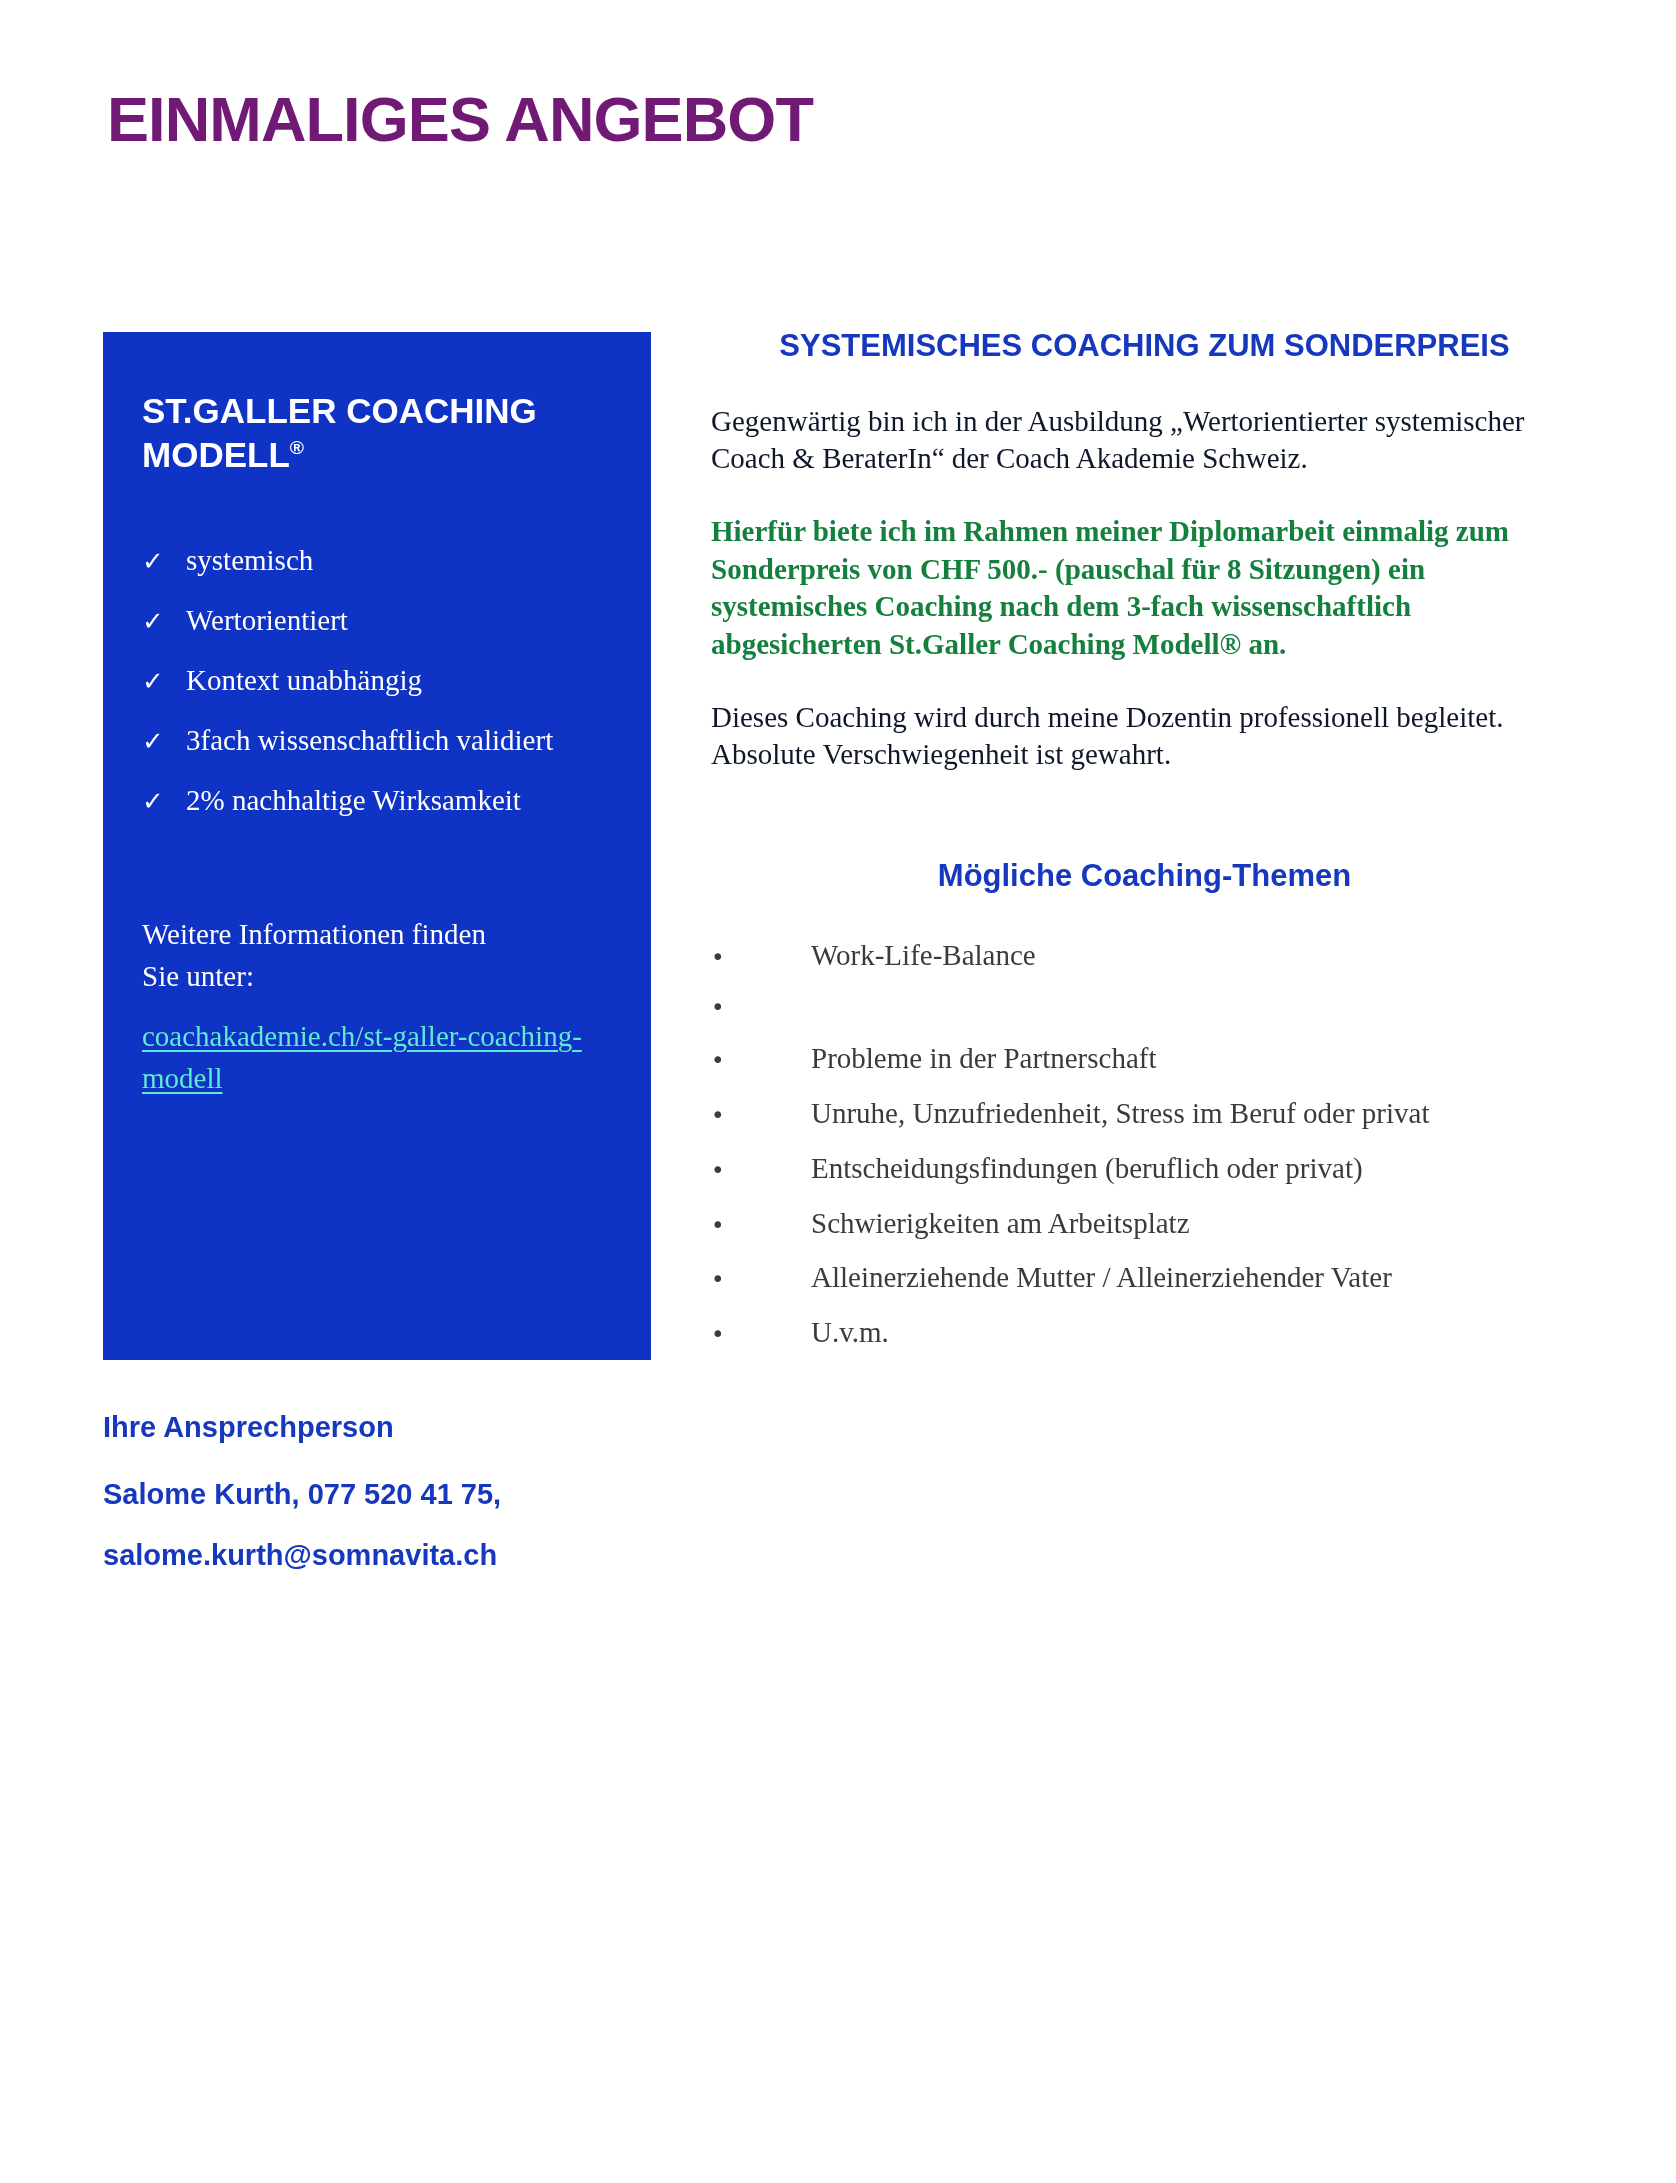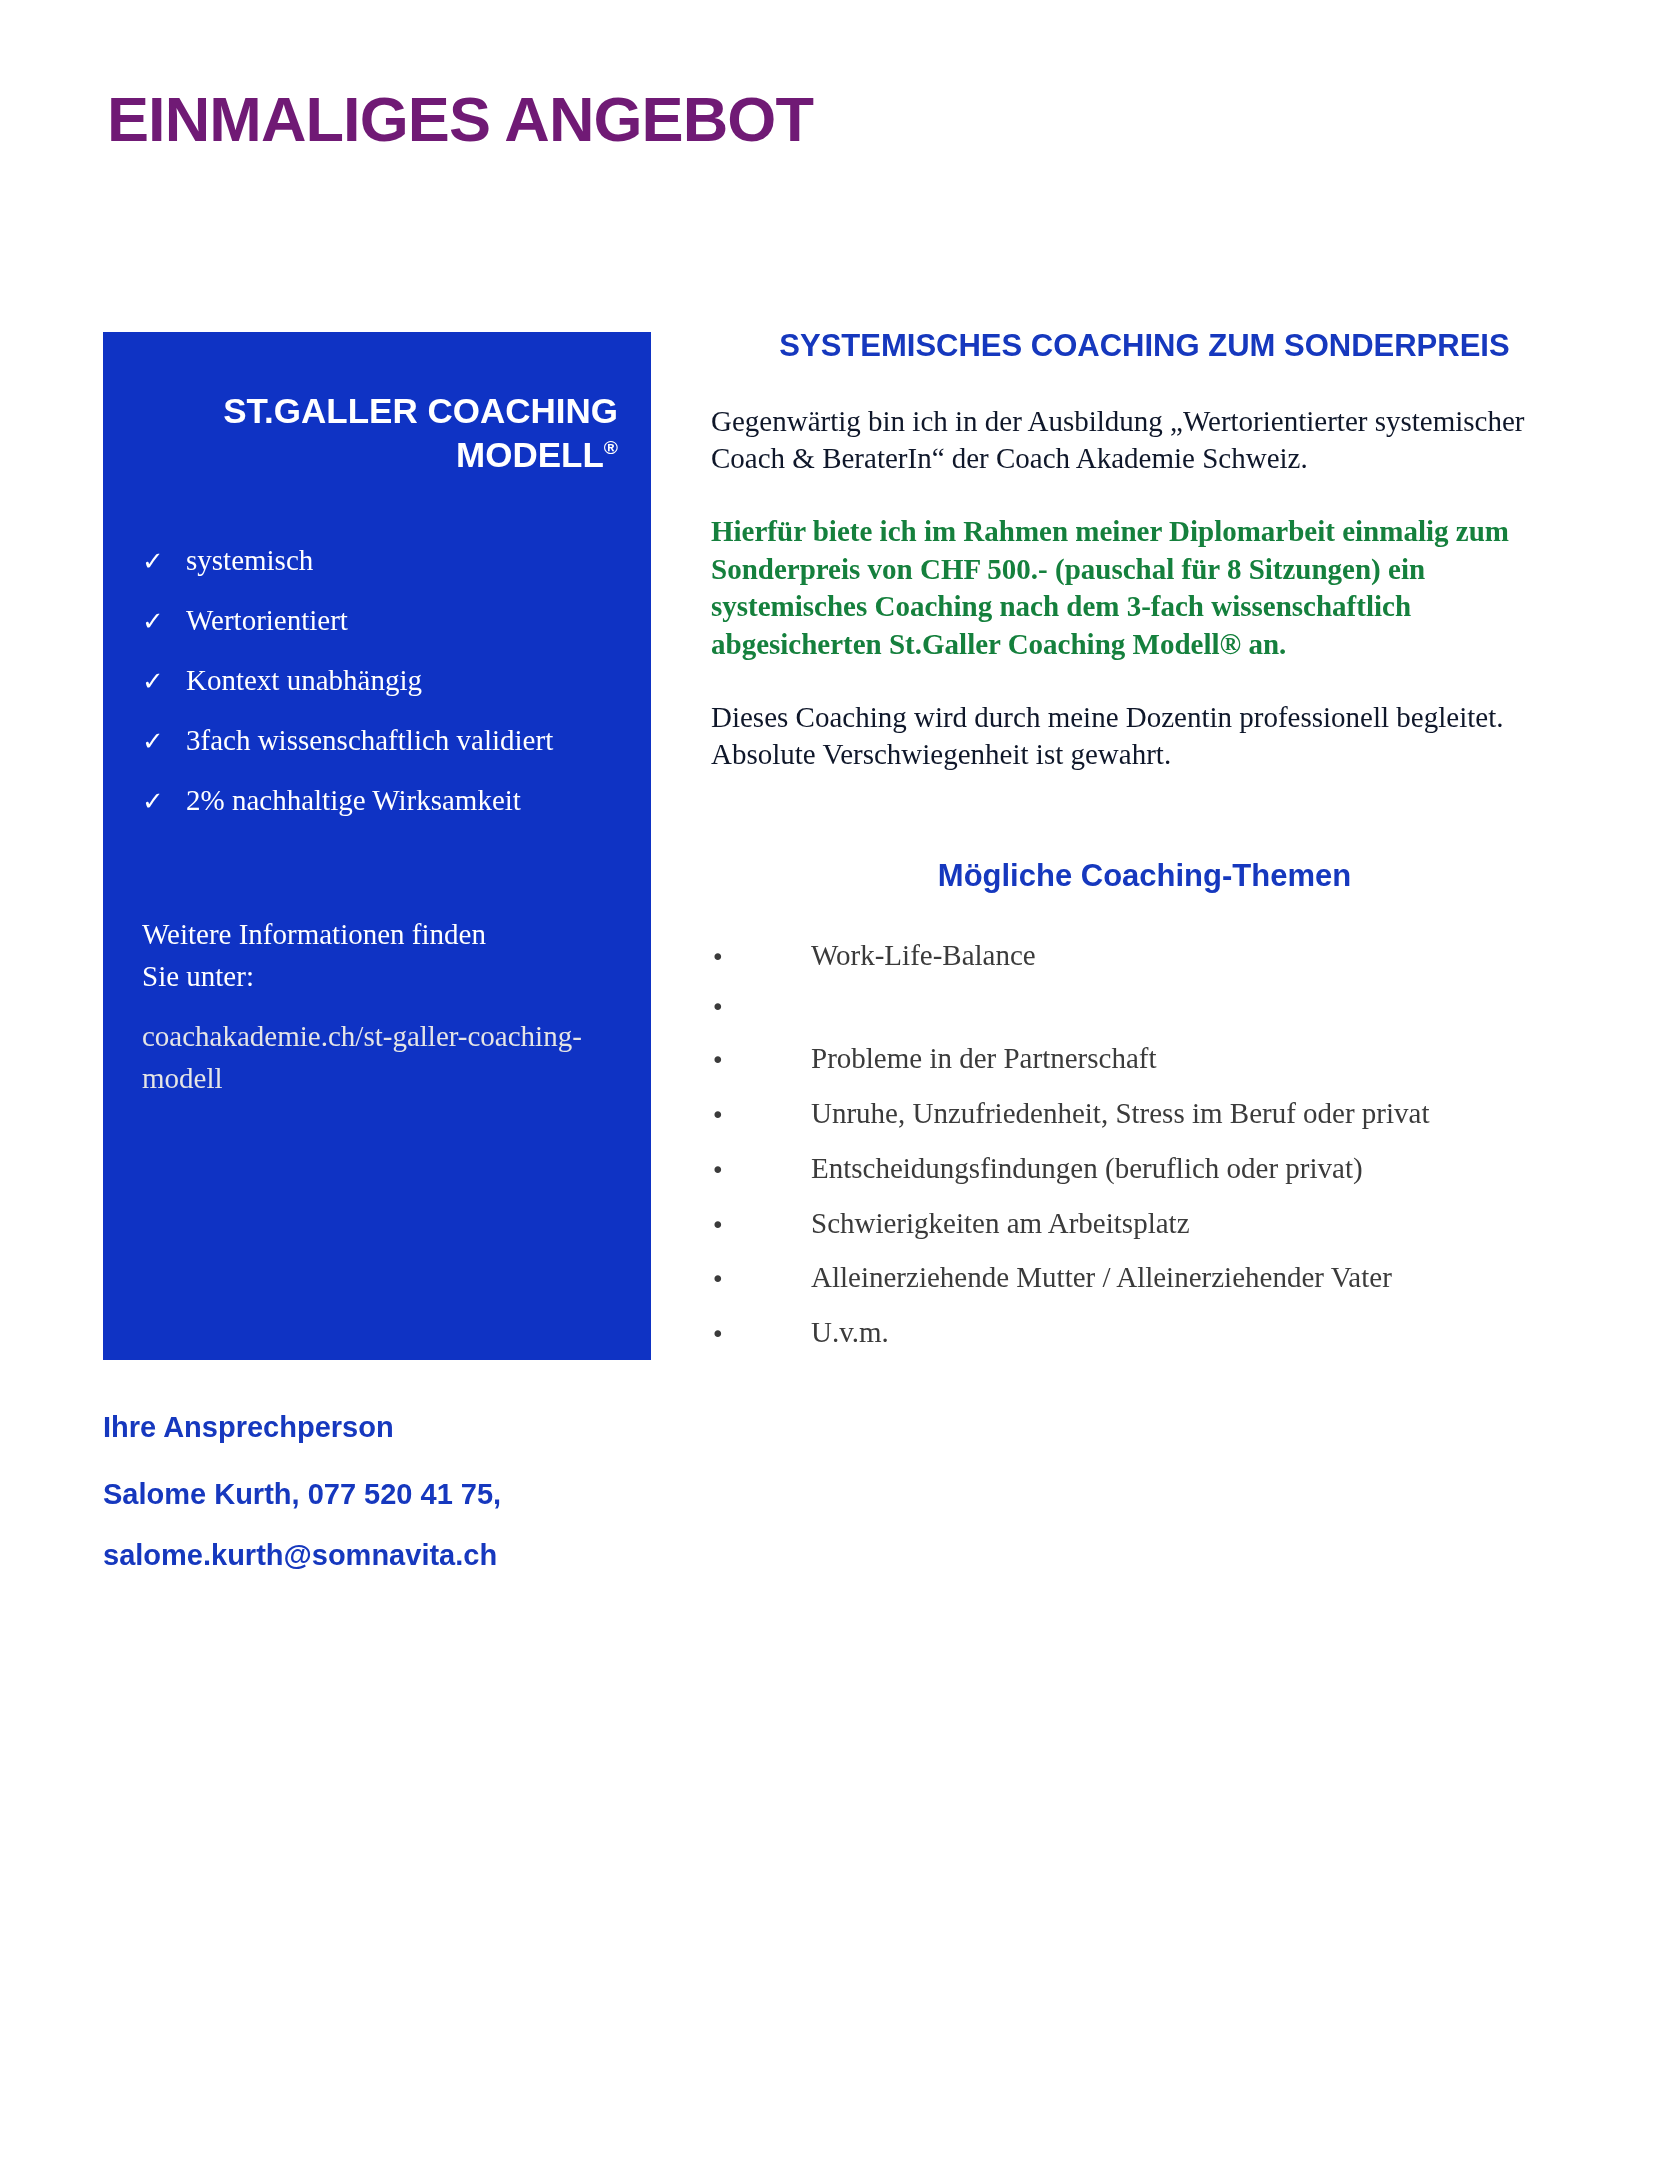--- a/index.html
+++ b/index.html
@@ -53,21 +53,20 @@
   .panel-title {
     position: absolute;
     left: 39px;
     top: 57px;
     width: 476px;
     font-family: "Liberation Sans", sans-serif;
     font-weight: bold;
     font-size: 35px;
     line-height: 1.26;
     color: #ffffff;
-    text-align: right;
   }
   .panel-title sup {
     font-size: 0.55em;
     vertical-align: super;
     line-height: 0;
   }
 
   .check-list {
     position: absolute;
     left: 39px;
@@ -104,21 +103,22 @@
     top: 581px;
     width: 485px;
     color: #ffffff;
     font-family: "Liberation Serif", serif;
     font-size: 29px;
     line-height: 1.45;
   }
   .panel-link {
     display: block;
     margin-top: 18.3px;
-    color: #e5e5e5;
+    color: #5eead4;
+    text-decoration: underline;
     text-decoration-thickness: 1.7px;
     text-underline-offset: 3.5px;
     font-family: "Liberation Serif", serif;
     font-size: 29px;
     line-height: 1.45;
     word-break: break-word;
     cursor: pointer;
   }
 
   

